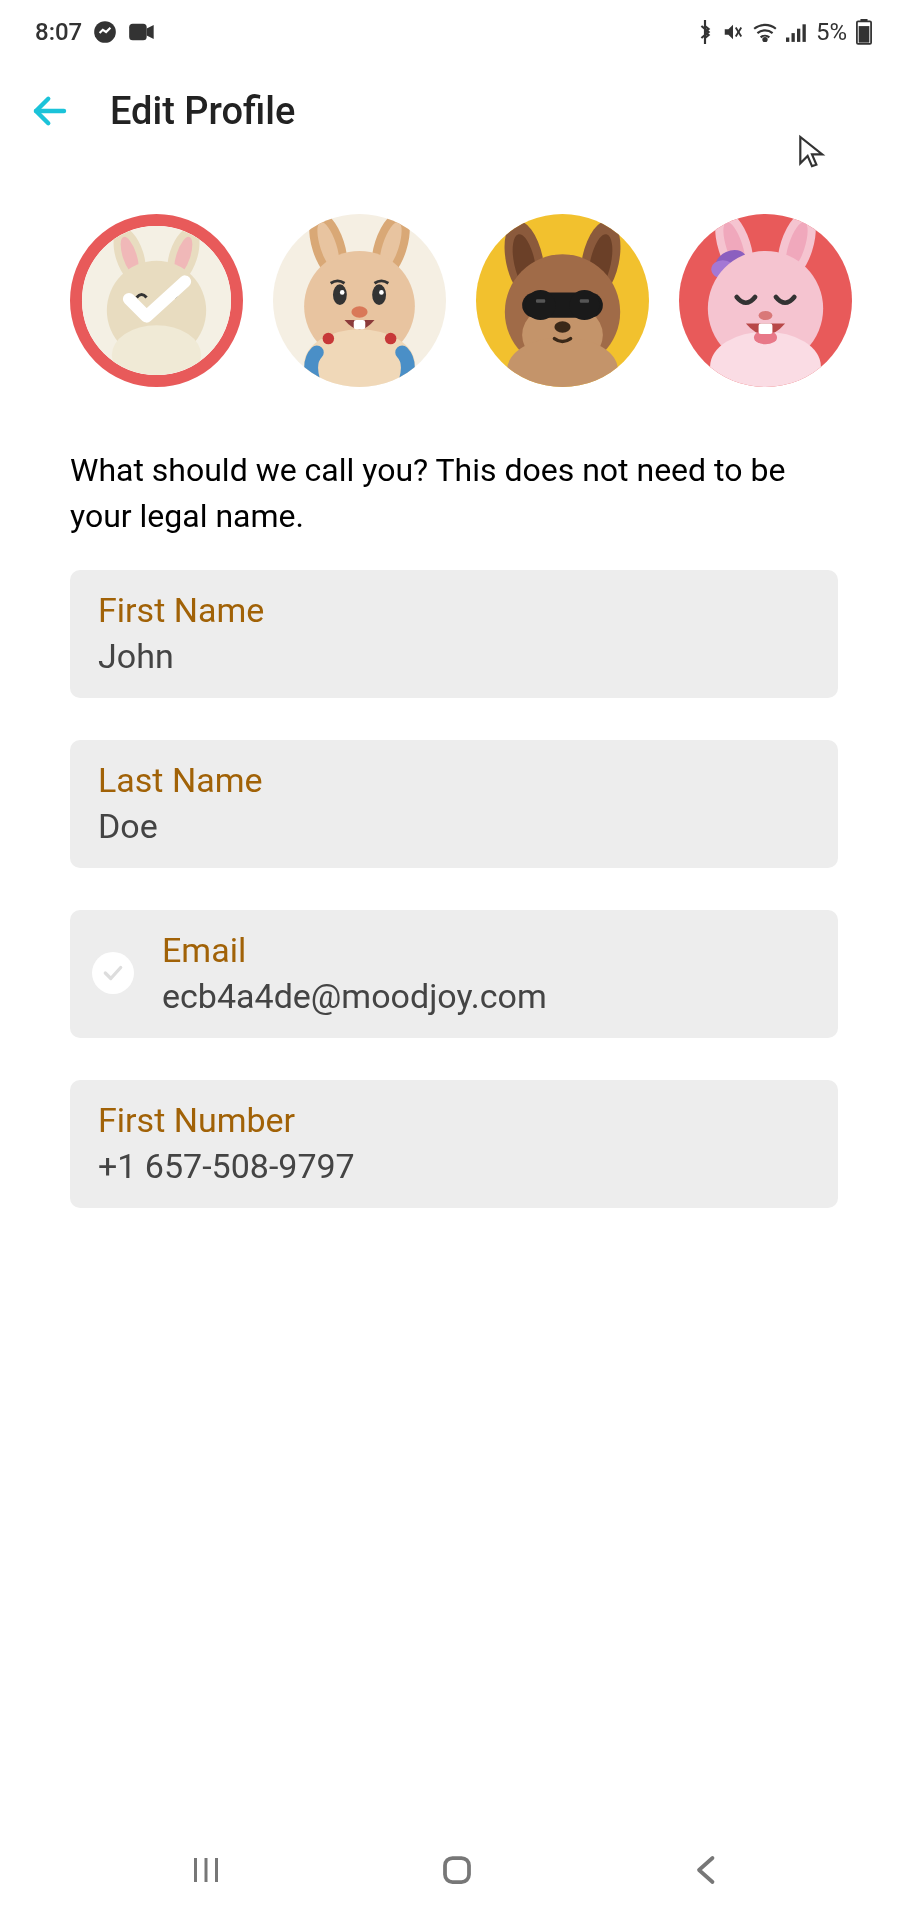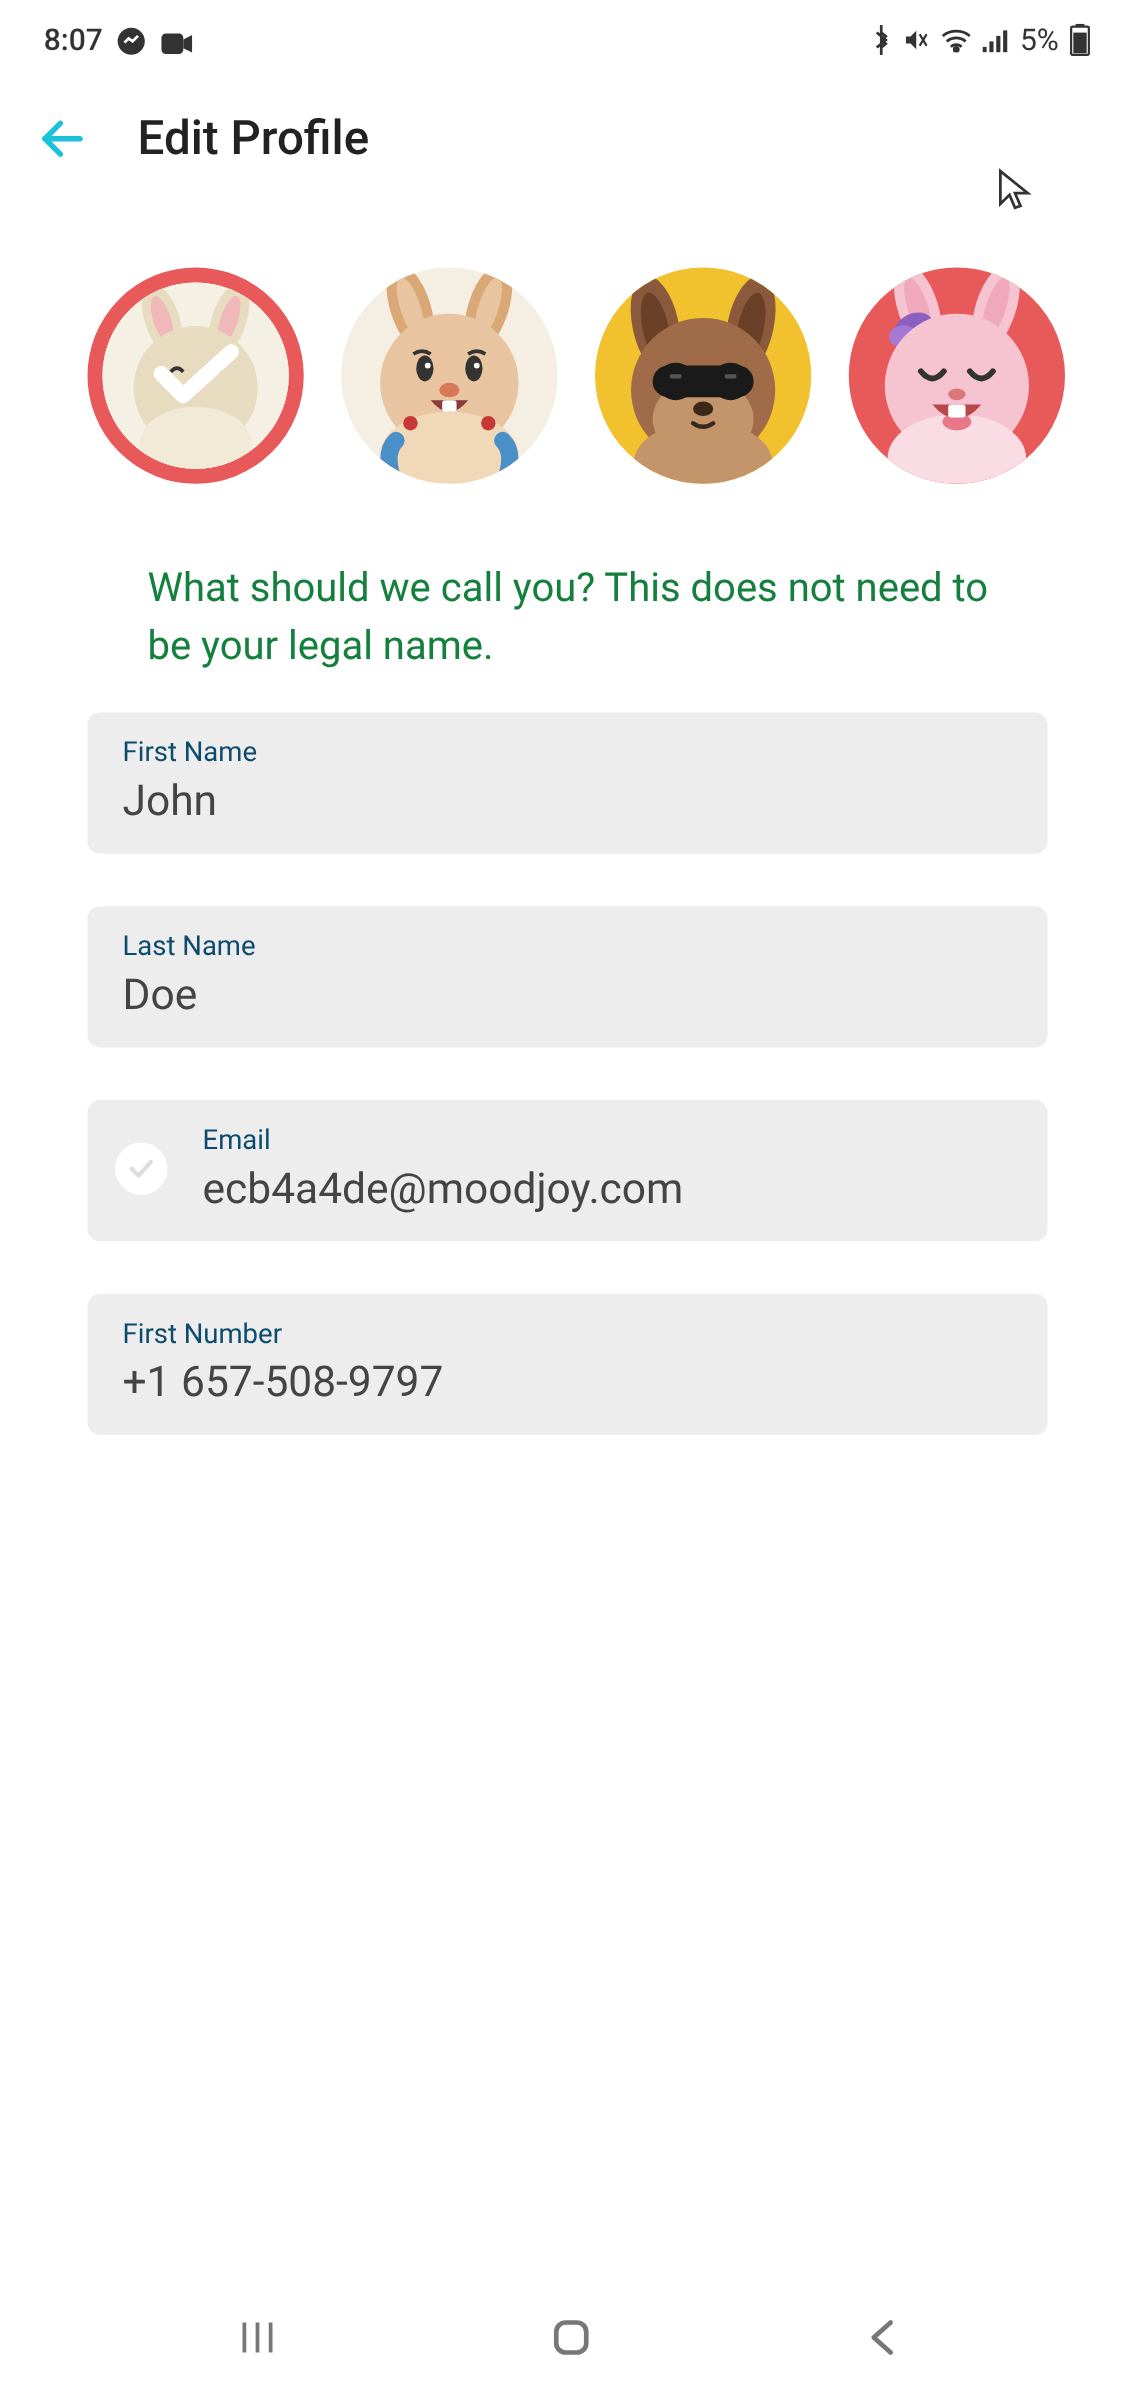--- a/index.html
+++ b/index.html
@@ -14,21 +14,21 @@
     .status-bar {
       display: flex;
       justify-content: space-between;
       align-items: center;
       padding: 18px 35px 10px 35px;
       font-size: 24px;
       color: #333;
     }
     .status-left {
       display: flex;
-      align-items: flex-end;
+      align-items: center;
       gap: 10px;
     }
     .status-time { font-weight: 500; }
     .status-right {
       display: flex;
       align-items: center;
       gap: 8px;
     }
     .status-icon { display: inline-flex; }
     .header {
@@ -98,41 +98,40 @@
     .checkmark {
       position: absolute;
       top: 50%;
       left: 50%;
       transform: translate(-50%, -50%);
       z-index: 5;
     }
     .subtitle {
       padding: 40px 111px 30px 70px;
       font-size: 32px;
-      color: #15803d;
+      color: #000000;
       line-height: 1.45;
-      margin-left: 48px;
     }
     .form {
       padding: 0 70px;
       display: flex;
       flex-direction: column;
       gap: 42px;
     }
     .field {
       background: #ededed;
       border-radius: 10px;
       padding: 20px 28px 22px 28px;
       display: flex;
       flex-direction: column;
       gap: 6px;
     }
     .field-label {
-      font-size: 22px;
-      color: #0c4a6e;
+      font-size: 34px;
+      color: #a16207;
     }
     .field-value {
       font-size: 34px;
       color: #444;
     }
     .field.with-icon {
       flex-direction: row;
       align-items: center;
       gap: 28px;
       padding-left: 22px;

